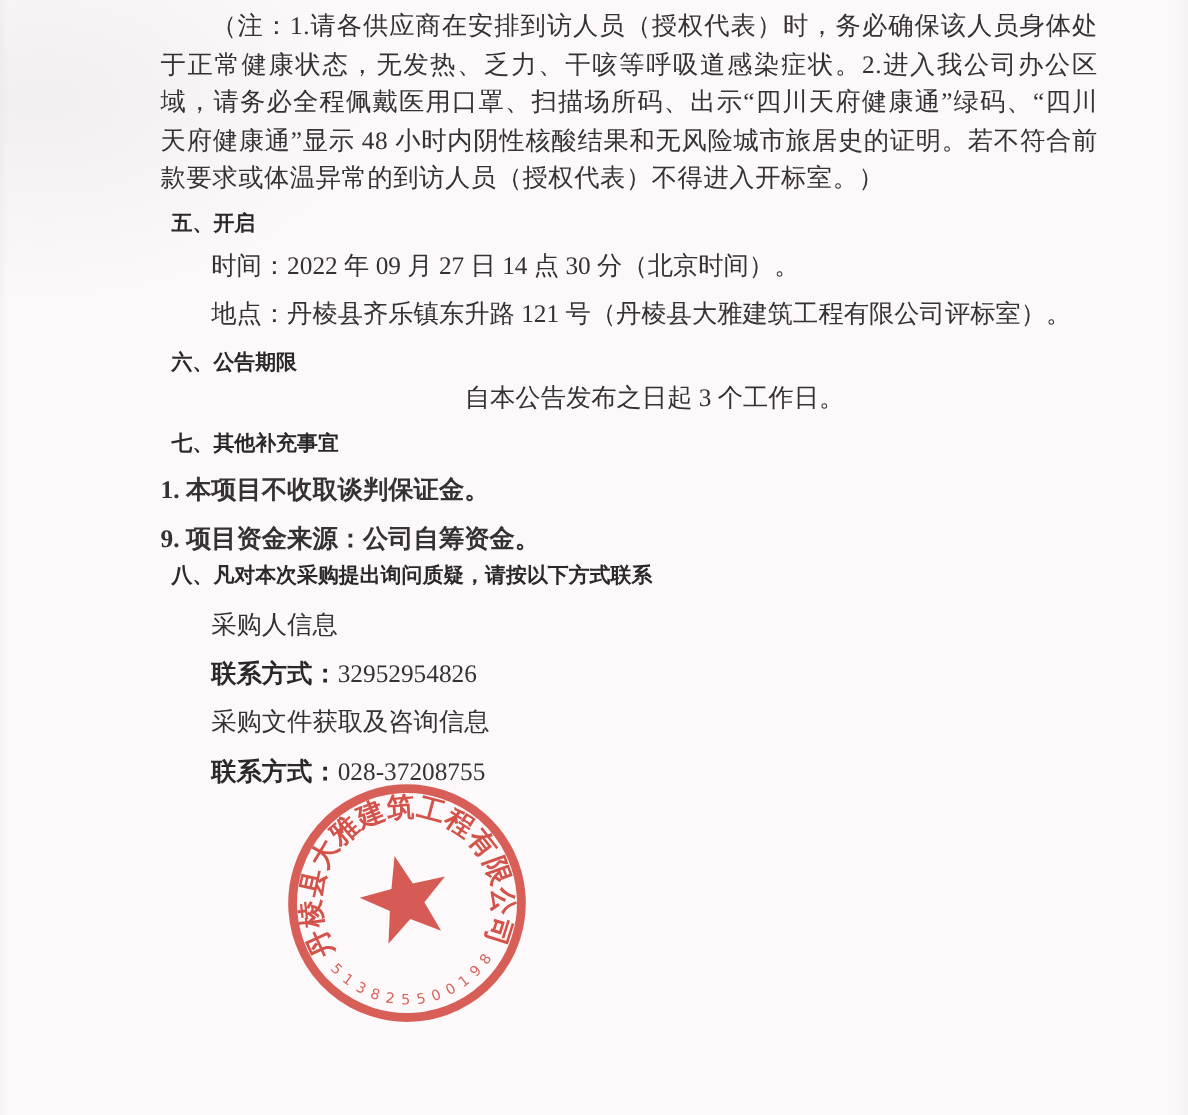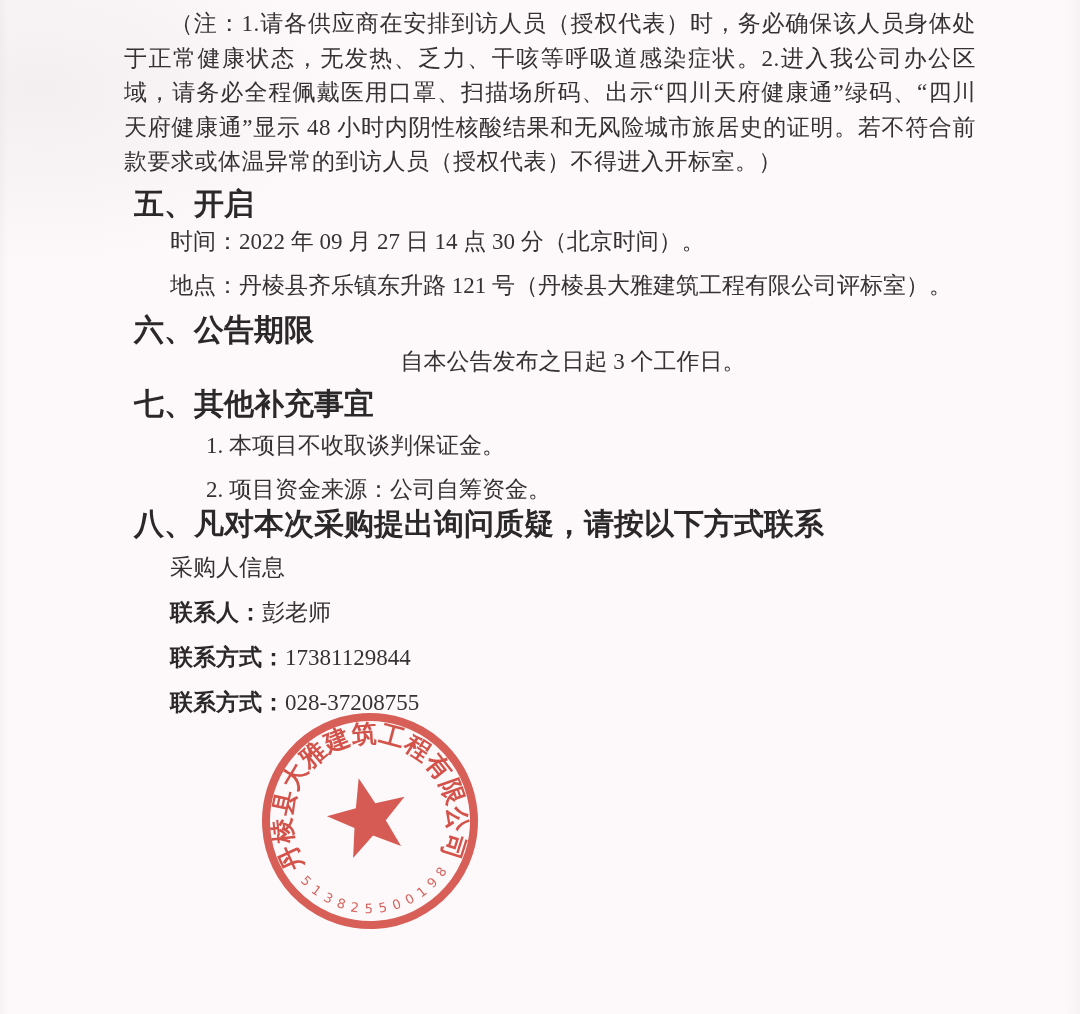--- a/index.html
+++ b/index.html
@@ -10,35 +10,35 @@
   }
   .page{
     position:relative;width:1080px;height:1014px;
     background:
       radial-gradient(ellipse 420px 260px at 40px 90px, rgba(224,220,222,.35), rgba(224,220,222,0) 70%),
       linear-gradient(90deg,#f6f2f3 0px,#fdf8fa 8px,#fdf8fa 1066px,#f6f2f3 1080px),
       #fdf8fa;
     color:#363233;
   }
   .content{
-    position:absolute;left:124px;top:0;width:852px;
+    position:absolute;left:146px;top:0;width:852px;
     font-size:23px;
   }
   p,h2{margin:0;padding:0;font-weight:normal;}
   .note{
     margin-top:7px;line-height:34.5px;text-indent:2em;text-align:justify;
     letter-spacing:.5px;
   }
   .h{
     font-family:"Liberation Sans","DejaVu Sans",sans-serif;
-    font-weight:bold;font-size:30px;line-height:24px;
+    font-weight:bold;font-size:19px;line-height:24px;
     margin-left:10px;color:#2b2829;
   }
   .line{line-height:24px;text-indent:2em;}
-  .numitem{line-height:24px;margin-left:82px;text-indent:0;}
+  .numitem{line-height:24px;text-indent:0;font-weight:bold;}
   .announce{line-height:43px;text-indent:2em;text-align:justify;letter-spacing:.5px;}
   .gap{margin-top:20px;}
   .mt8{margin-top:8px;}  .mt10{margin-top:10px;}
   .mt12{margin-top:12px;} .mt14{margin-top:14px;}
   .mt16{margin-top:8px;text-align:center;} .mt18{margin-top:18px;}
   .mt19{margin-top:19px;}
   .lab{
     font-family:"Liberation Sans","DejaVu Sans",sans-serif;
     font-weight:bold;color:#2b2829;
   }
@@ -63,27 +63,27 @@
 
     <h2 class="h mt12">五、开启</h2>
     <p class="line mt14">时间：2022 年 09 月 27 日 14 点 30 分（北京时间）。</p>
     <p class="line gap">地点：丹棱县齐乐镇东升路 121 号（丹棱县大雅建筑工程有限公司评标室）。</p>
 
     <h2 class="h gap">六、公告期限</h2>
     <p class="line mt16">自本公告发布之日起 3 个工作日。</p>
 
     <h2 class="h mt18">七、其他补充事宜</h2>
     <p class="numitem mt18">1.  本项目不收取谈判保证金。</p>
-    <p class="numitem gap">2.  项目资金来源：公司自筹资金。</p>
+    <p class="numitem gap">9.  项目资金来源：公司自筹资金。</p>
 
     <h2 class="h mt10">八、凡对本次采购提出询问质疑，请按以下方式联系</h2>
 
     <p class="line gap">采购人信息</p>
-    <p class="line gap"><span class="lab">联系人：</span><span>彭老师</span></p>
-    <p class="line gap"><span class="lab">联系方式：</span><span>17381129844</span></p>
+    <p class="line gap"><span class="lab">联系方式：</span><span>32952954826</span></p>
+    <p class="line gap">采购文件获取及咨询信息</p>
     <p class="line gap"><span class="lab">联系方式：</span><span>028-37208755</span></p>
 
   </div>
 
   <div class="seal">
     <svg width="226" height="228" viewBox="0 0 226 228" xmlns="http://www.w3.org/2000/svg">
       <defs>
         <path id="arcTop" d="M 44.6 153.5 A 79 79 0 1 1 181.4 153.5" fill="none"></path>
         <path id="arcBottom" d="M 35.8 164.1 A 92 92 0 0 0 190.2 164.1" fill="none"></path>
       </defs>

